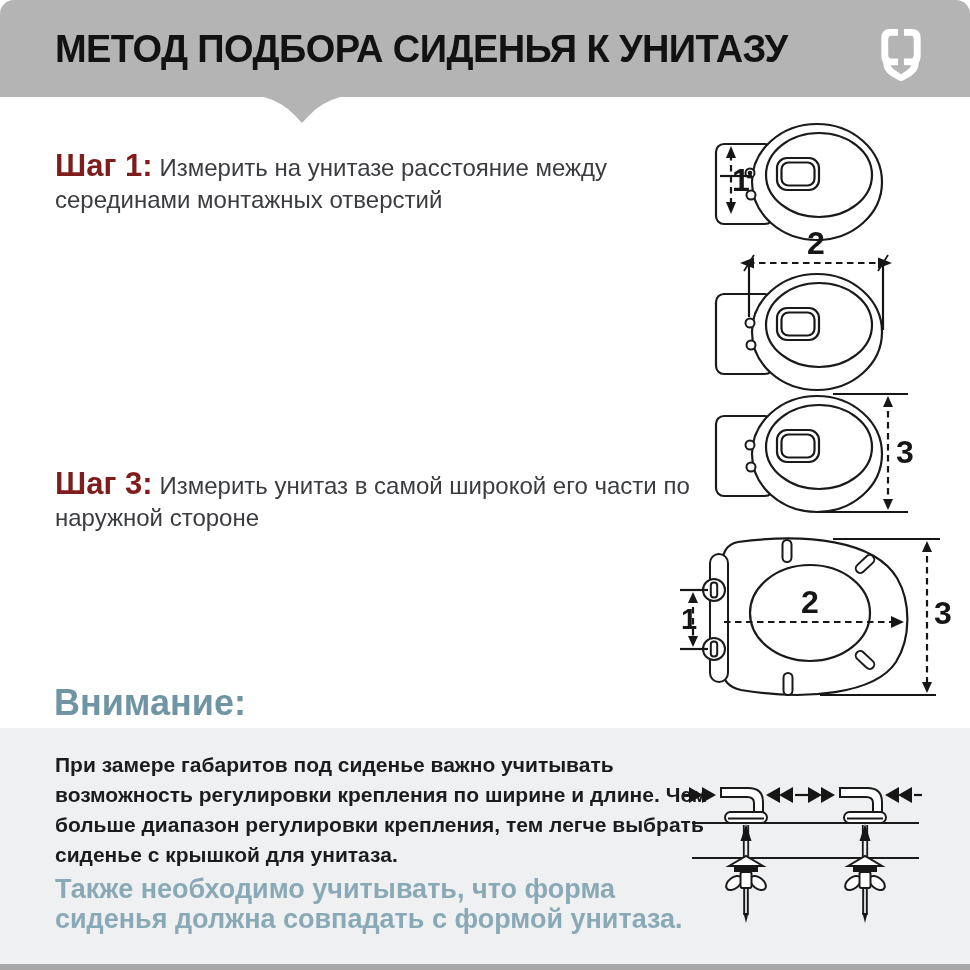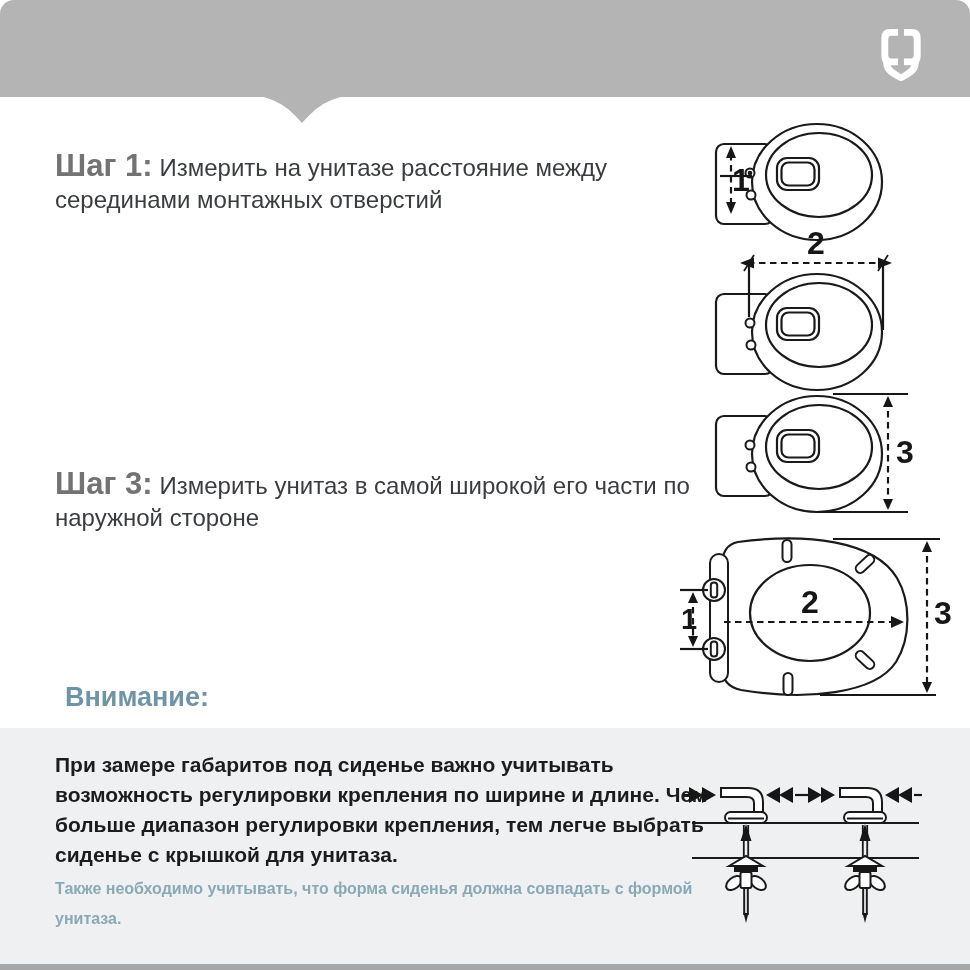--- a/index.html
+++ b/index.html
@@ -16,38 +16,38 @@
     position:absolute;left:55px;top:0;height:97px;line-height:99px;margin:0;
     font-size:38px;font-weight:bold;letter-spacing:-0.6px;color:#121213;white-space:nowrap;
   }
   .logo{position:absolute;left:877px;top:26px;}
   .notch{position:absolute;left:248px;top:95px;}
   
   .step{
     position:absolute;left:55px;width:645px;margin:0;
     font-size:24px;line-height:32px;color:#3a3c3f;
   }
-  .step-label{font-size:31px;font-weight:bold;color:#737373;padding-right:7px;}
+  .step-label{font-size:31px;font-weight:bold;color:#7f1d1d;padding-right:7px;}
   #step1{top:150px;}
   #step2{top:280px;}
   #step3{top:424px;margin-top:44px;}
   #step4{top:534px;width:660px;}
   .attn-heading{
-    position:absolute;left:65px;top:682px;margin:0;
-    font-size:27px;font-weight:bold;color:#6f94a4;
+    position:absolute;left:54px;top:682px;margin:0;
+    font-size:36px;font-weight:bold;color:#6f94a4;
   }
   
   .panel{position:absolute;left:0;top:728px;width:970px;height:236px;background:#eef0f1;}
   .panel-body{
     position:absolute;left:55px;top:22px;width:660px;margin:0;
     font-size:21px;font-weight:bold;line-height:30px;color:#1c1c1e;
   }
   .panel-note{
     position:absolute;left:55px;top:146px;width:660px;margin:0;
-    font-size:16px;font-weight:bold;line-height:30px;color:#8aa9b6;
+    font-size:27px;font-weight:bold;line-height:30px;color:#8aa9b6;
   }
   .bottom-strip{position:absolute;left:0;top:964px;width:970px;height:6px;background:#a7a7a7;}
   
   .diagram{position:absolute;}
   #d1{left:700px;top:108px;}
   #d2{left:700px;top:232px;}
   #d3{left:698px;top:386px;}
   #d4{left:678px;top:526px;}
   #d5{left:683px;top:762px;}
   .ln{fill:none;stroke:#1a1a1a;stroke-width:2.2;}
@@ -95,20 +95,21 @@
         <ellipse cx="-12" cy="121" rx="9" ry="5.5" transform="rotate(-38 -12 121)" class="fw2"></ellipse>
         <ellipse cx="12" cy="121" rx="9" ry="5.5" transform="rotate(38 12 121)" class="fw2"></ellipse>
         <rect x="-5.5" y="110" width="11" height="16" rx="2" class="fw2"></rect>
         <rect x="-1.8" y="126" width="3.6" height="26" class="fw2"></rect>
         <polygon points="-2.5,151 2.5,151 0,161" class="arr"></polygon>
       </g>
     </defs>
   </svg>
 
   <header class="header">
+    <h1 class="title">МЕТОД ПОДБОРА СИДЕНЬЯ К УНИТАЗУ</h1>
     <svg class="logo" width="48" height="57" viewBox="0 0 48 58">
       <path d="M21,3 H13 Q4,3 4,12 V31 Q4,40 13,40 H21 V33 H14 Q11,33 11,29 V14 Q11,10 14,10 H21 Z" fill="#ffffff"></path>
       <path d="M27,3 H35 Q44,3 44,12 V31 Q44,40 35,40 H27 V33 H34 Q37,33 37,29 V14 Q37,10 34,10 H27 Z" fill="#ffffff"></path>
       <path d="M6,34 V38 Q6,46 14,51 L21,55 Q24,57 27,55 L34,51 Q42,46 42,38 V34 H35 V37 Q35,42 30,45 L24,49 L18,45 Q13,42 13,37 V34 Z" fill="#ffffff"></path>
     </svg>
   </header>
   <svg class="notch" width="110" height="29" viewBox="0 0 110 29">
     <path d="M6,0 Q26,3 40,14 Q48,21 54,28 Q60,21 68,14 Q82,3 102,0 Z" fill="#b4b4b4"></path>
   </svg>
 

